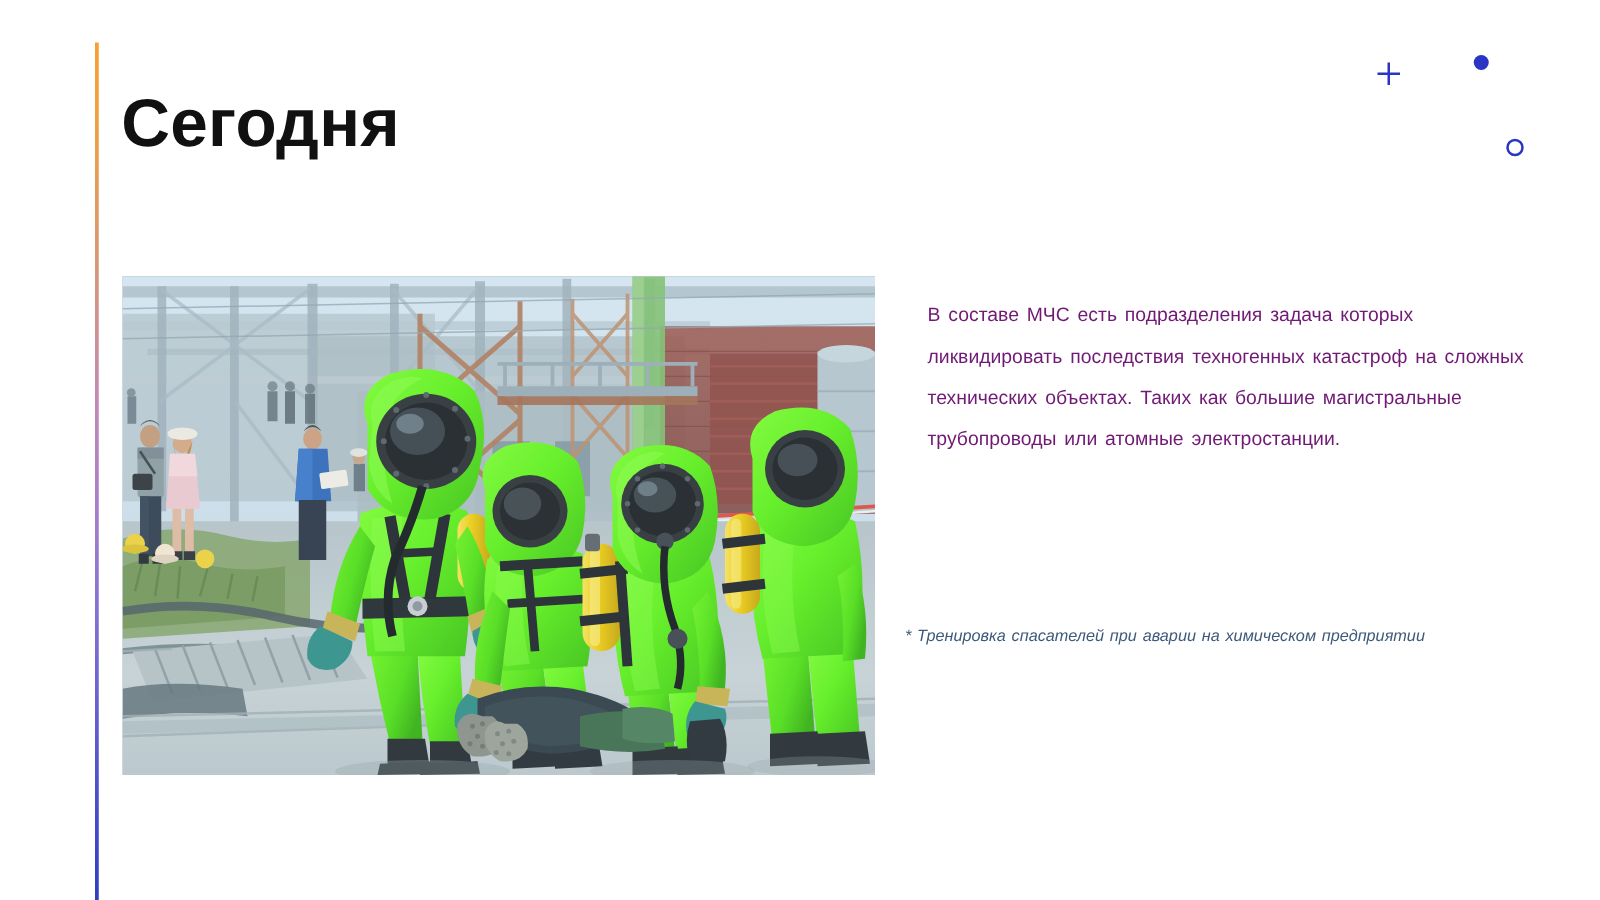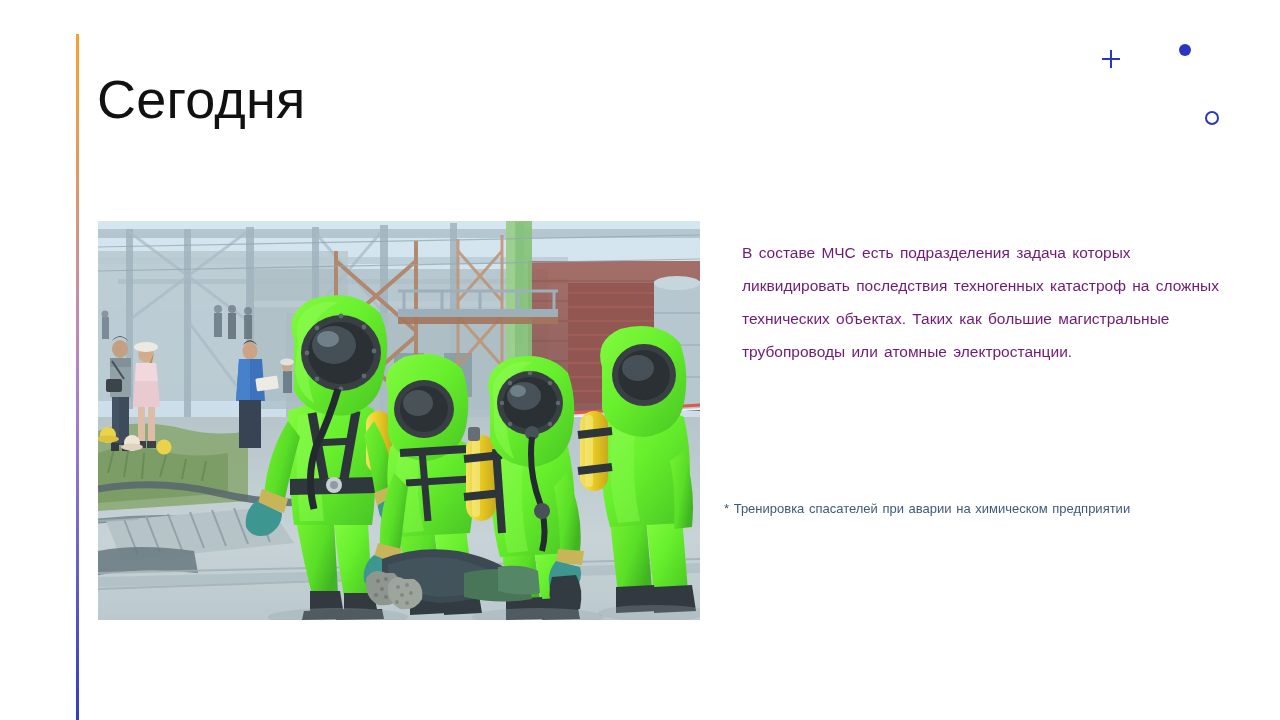--- a/index.html
+++ b/index.html
@@ -42,21 +42,21 @@
       #4a4ec9 88%,
       #2f3fc2 100%);
   }
 
   
   .title {
     position: absolute;
     left: 97px;
     top: 72px;
     font-size: 54px;
-    font-weight: 400;
+    font-weight: 700;
     line-height: 1;
     color: #111111;
     letter-spacing: 0.2px;
     white-space: nowrap;
   }
 
   
   .deco { position: absolute; }
   .deco-plus {
     left: 1102px;
@@ -122,20 +122,21 @@
   .caption {
     position: absolute;
     left: 724px;
     top: 500px;
     width: 500px;
     font-size: 13px;
     line-height: 18px;
     color: #3d5a7a;
     word-spacing: 1px;
     white-space: nowrap;
+    font-style: italic;
   }
 </style>
 </head>
 <body>
 
 <div class="slide">
 
   <div class="accent-bar"></div>
 
   <div class="title">Сегодня</div>

